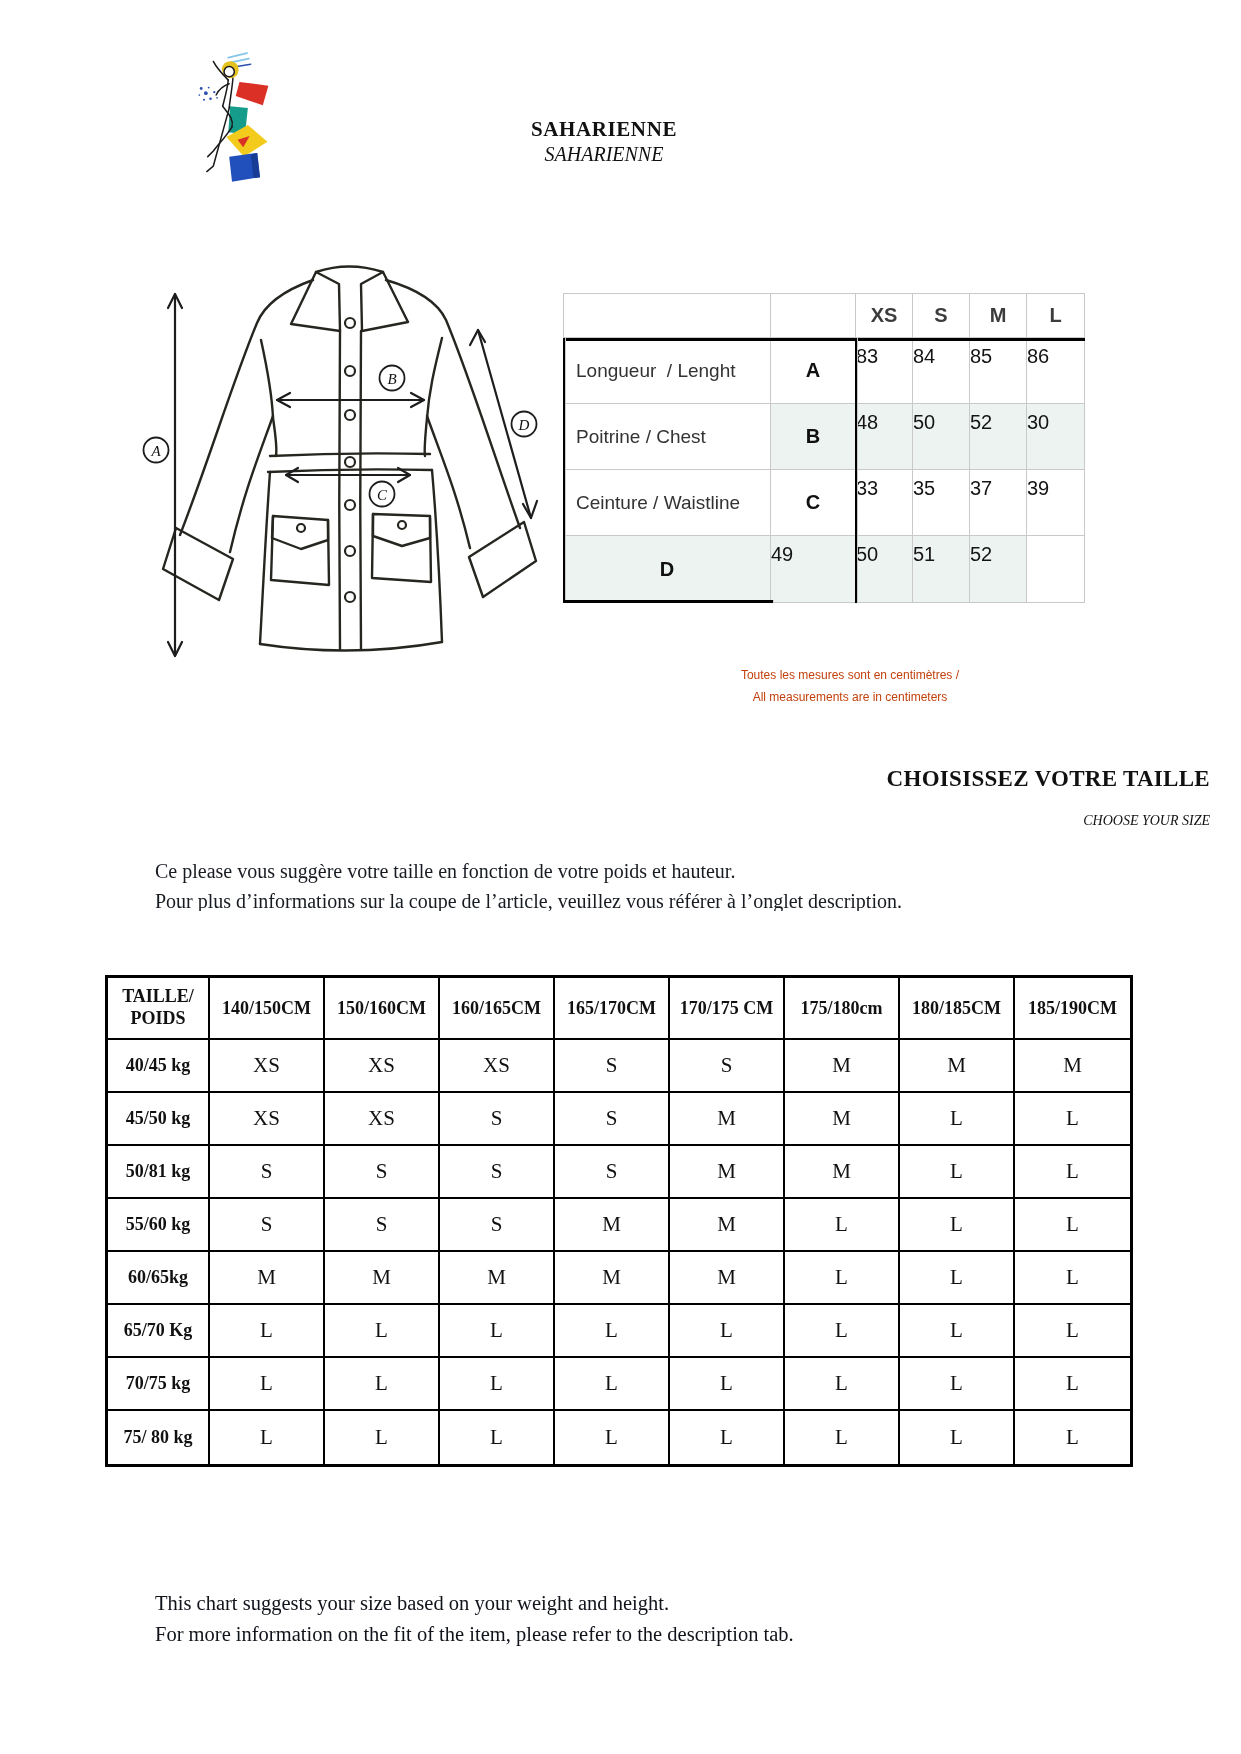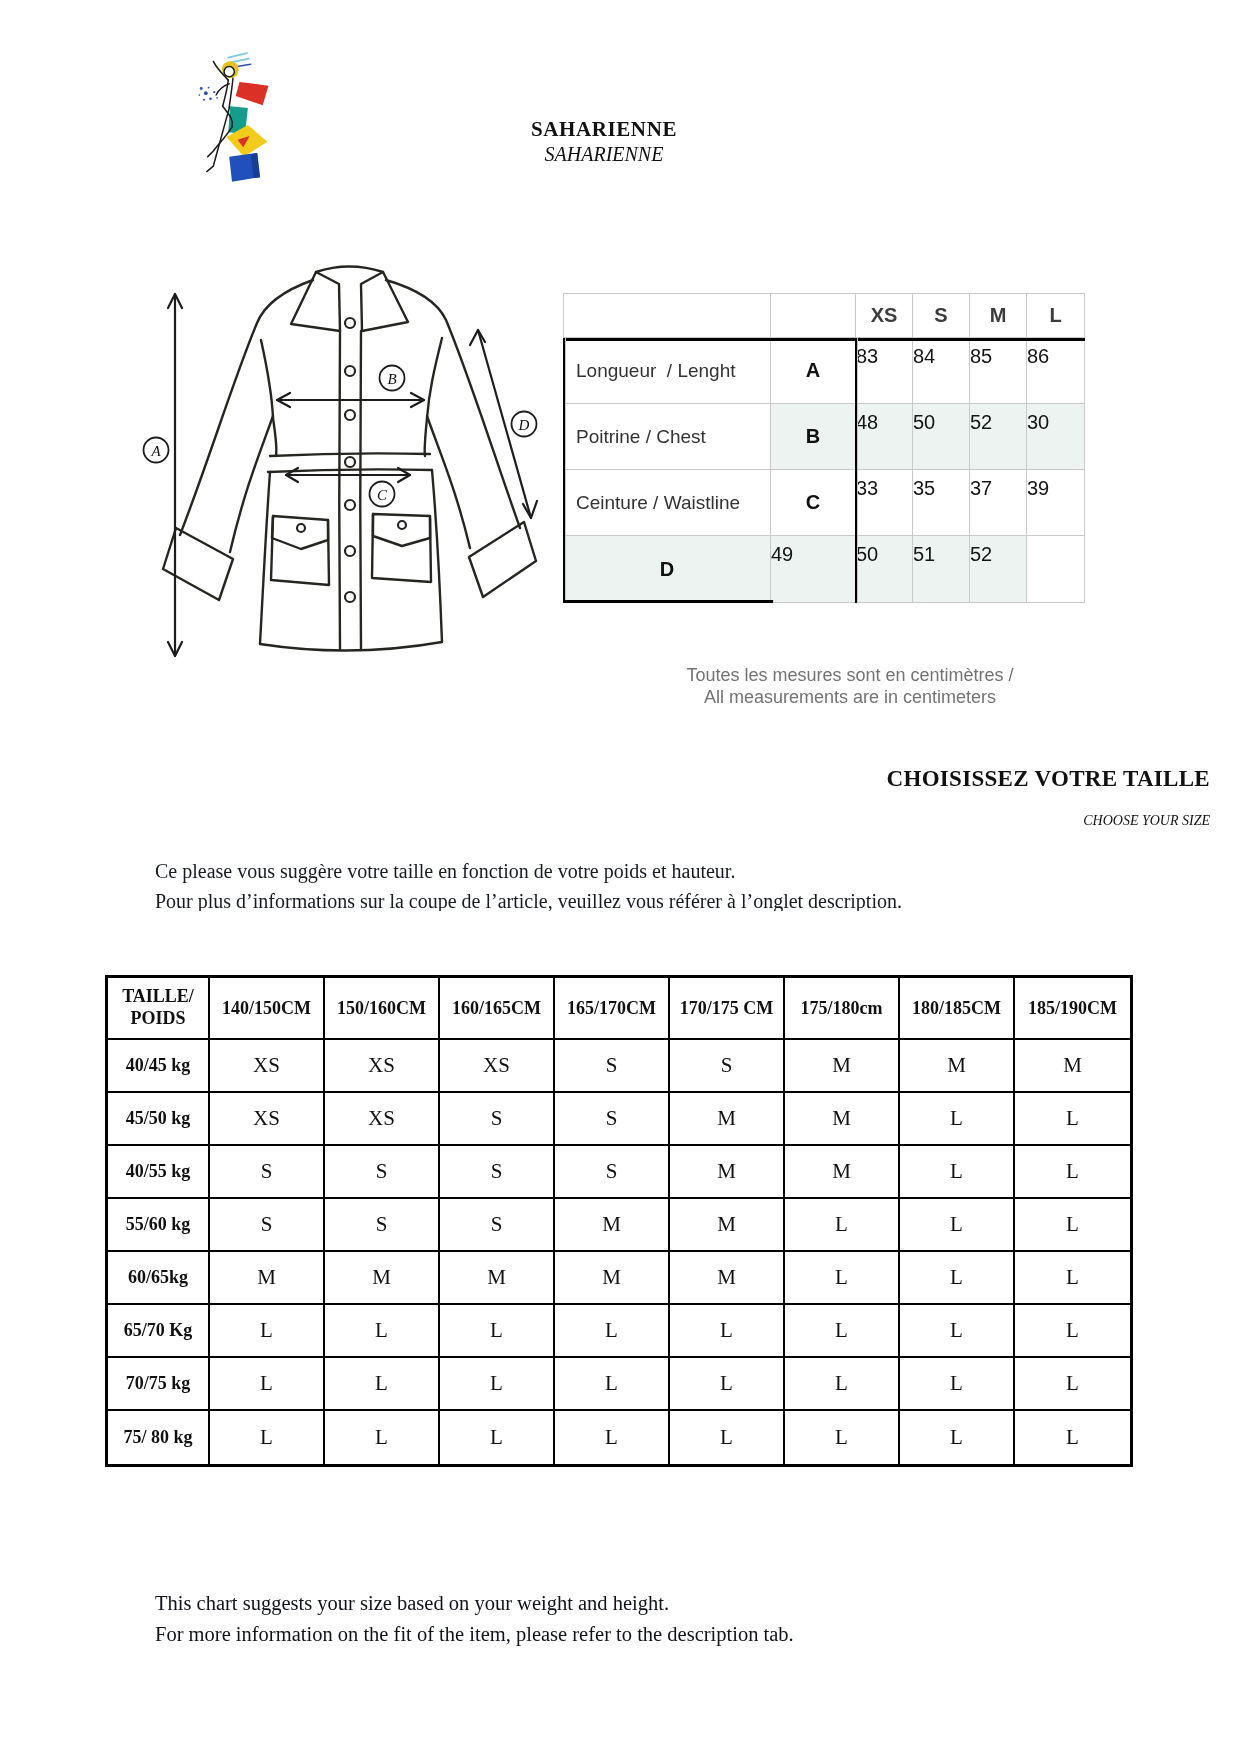--- a/index.html
+++ b/index.html
@@ -33,21 +33,21 @@
   .m-letter { display:flex; align-items:center; justify-content:center; font-weight:bold; font-size:20px; color:#101010; }
   .m-val { padding-top:7px; font-size:20px; color:#141414; }
   .tint { background:#edf3f0; }
   .bar { position:absolute; background:#000; }
   .bar-top    { left:-1px; right:-1px; top:44px; height:3px; }
   .bar-left   { left:-1px; top:44px; bottom:-1px; width:3px; }
   .bar-botlab { left:-1px; bottom:-1px; width:211px; height:3px; }
   .bar-mid    { left:291px; top:44px; bottom:-1px; width:3px; }
 
   .units-note { position:absolute; left:600px; top:664px; width:500px; text-align:center;
-    font-family:"Liberation Sans", sans-serif; font-size:18px; line-height:22px; color:#737373; }
+    font-family:"Liberation Sans", sans-serif; font-size:12px; line-height:22px; color:#c2410c; }
 
   
   .choose { position:absolute; top:765px; left:2px; width:1208px; text-align:right; }
   .choose-fr { font-size:23px; font-weight:bold; letter-spacing:0.3px; line-height:27px; }
   .choose-en { font-size:14px; font-style:italic; line-height:26px; margin-top:16px; }
 
   .intro { position:absolute; left:155px; top:856px; width:990px; height:55px; overflow:hidden;
     font-size:20px; line-height:30px; color:#171b22; }
 
   
@@ -269,21 +269,21 @@
     <div class="sc-w">45/50 kg</div>
     <div class="sc-s">XS</div>
     <div class="sc-s">XS</div>
     <div class="sc-s">S</div>
     <div class="sc-s">S</div>
     <div class="sc-s">M</div>
     <div class="sc-s">M</div>
     <div class="sc-s">L</div>
     <div class="sc-s">L</div>
 
-    <div class="sc-w">40/55 kg</div>
+    <div class="sc-w">50/81 kg</div>
     <div class="sc-s">S</div>
     <div class="sc-s">S</div>
     <div class="sc-s">S</div>
     <div class="sc-s">S</div>
     <div class="sc-s">M</div>
     <div class="sc-s">M</div>
     <div class="sc-s">L</div>
     <div class="sc-s">L</div>
 
     <div class="sc-w">55/60 kg</div>

